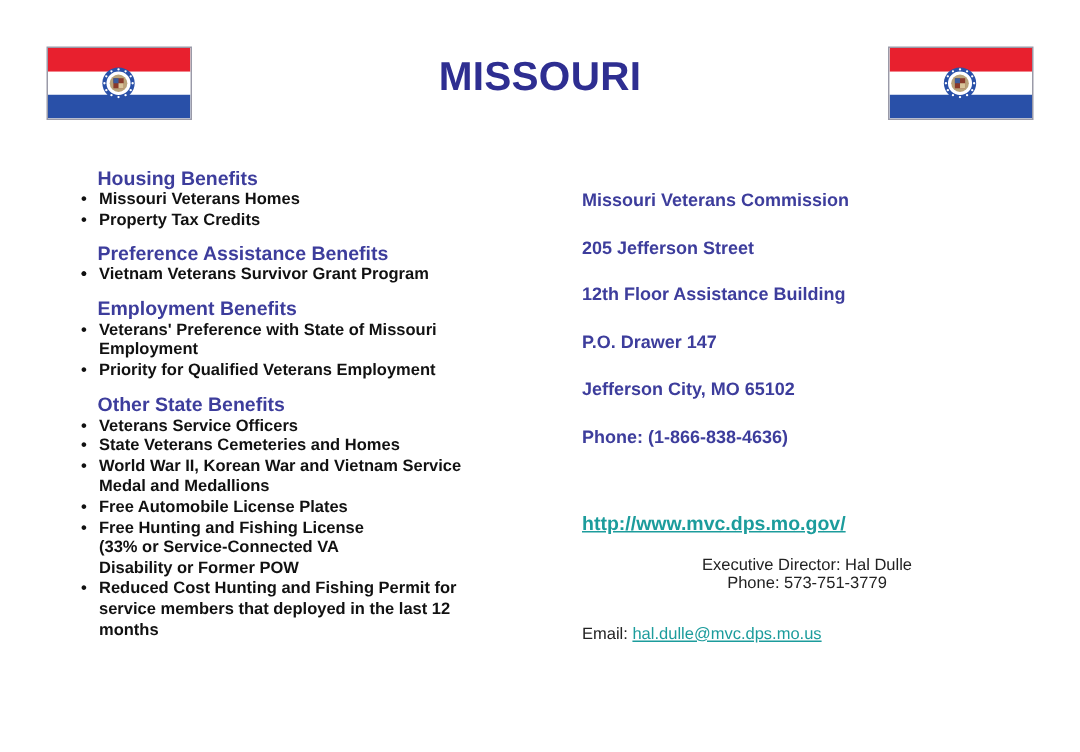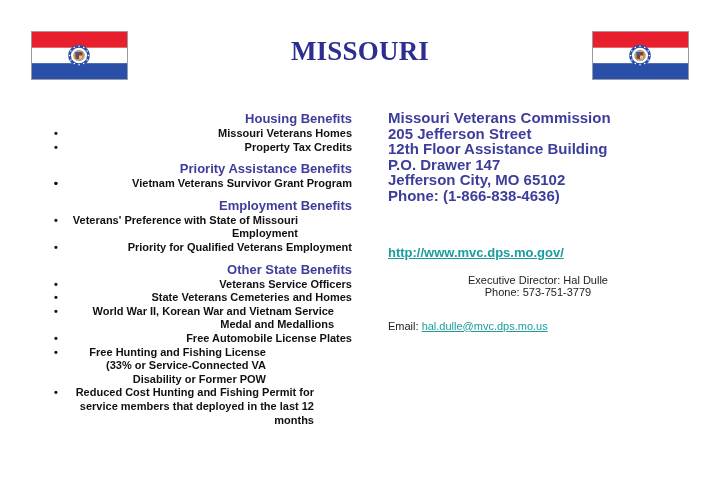--- a/index.html
+++ b/index.html
@@ -29,30 +29,29 @@
   .title {
     position: absolute;
     left: 0;
     width: 720px;
     top: 36px;
     text-align: center;
     font-size: 27px;
     font-weight: bold;
     color: #2e2e91;
     letter-spacing: 0.2px;
-    font-family: Liberation Serif, serif;
   }
 
   .left-col {
     position: absolute;
     left: 52px;
     top: 111px;
     width: 300px;
   }
-  .section { margin-bottom: 7px; text-align: right; }
+  .section { margin-bottom: 7px; }
   .section-heading {
     color: #3d3d9c;
     font-weight: bold;
     font-size: 13px;
     line-height: 16px;
     margin-left: 13px;
   }
   .bullet-list {
     list-style: none;
     margin: 0;
@@ -75,23 +74,24 @@
 
   .right-col {
     position: absolute;
     left: 388px;
     top: 110px;
     width: 300px;
   }
   .contact-line {
     color: #3d3d9c;
     font-weight: bold;
-    font-size: 15px;
+    font-size: 12px;
     line-height: 15.6px;
     white-space: nowrap;
+    margin-top: 16px;
   }
   .contact-link {
     color: #1c9c9c;
     text-decoration: underline;
     font-weight: bold;
     font-size: 13px;
     line-height: 15.6px;
     display: inline-block;
     cursor: pointer;
     margin-top: 41px;
@@ -184,21 +184,21 @@
 
   <div class="section">
     <div class="section-heading">Housing Benefits</div>
     <ul class="bullet-list">
       <li class="bullet-item"><span class="bullet-dot">•</span><span>Missouri Veterans Homes</span></li>
       <li class="bullet-item"><span class="bullet-dot">•</span><span>Property Tax Credits</span></li>
     </ul>
   </div>
 
   <div class="section">
-    <div class="section-heading">Priority Assistance Benefits</div>
+    <div class="section-heading">Preference Assistance Benefits</div>
     <ul class="bullet-list">
       <li class="bullet-item"><span class="bullet-dot">•</span></li>
       <li class="bullet-item"><span class="bullet-dot">•</span><span>Vietnam Veterans Survivor Grant Program</span></li>
     </ul>
   </div>
 
   <div class="section">
     <div class="section-heading">Employment Benefits</div>
     <ul class="bullet-list">
       <li class="bullet-item" style="width:232px"><span class="bullet-dot">•</span><span>Veterans' Preference with State of Missouri Employment</span></li>

